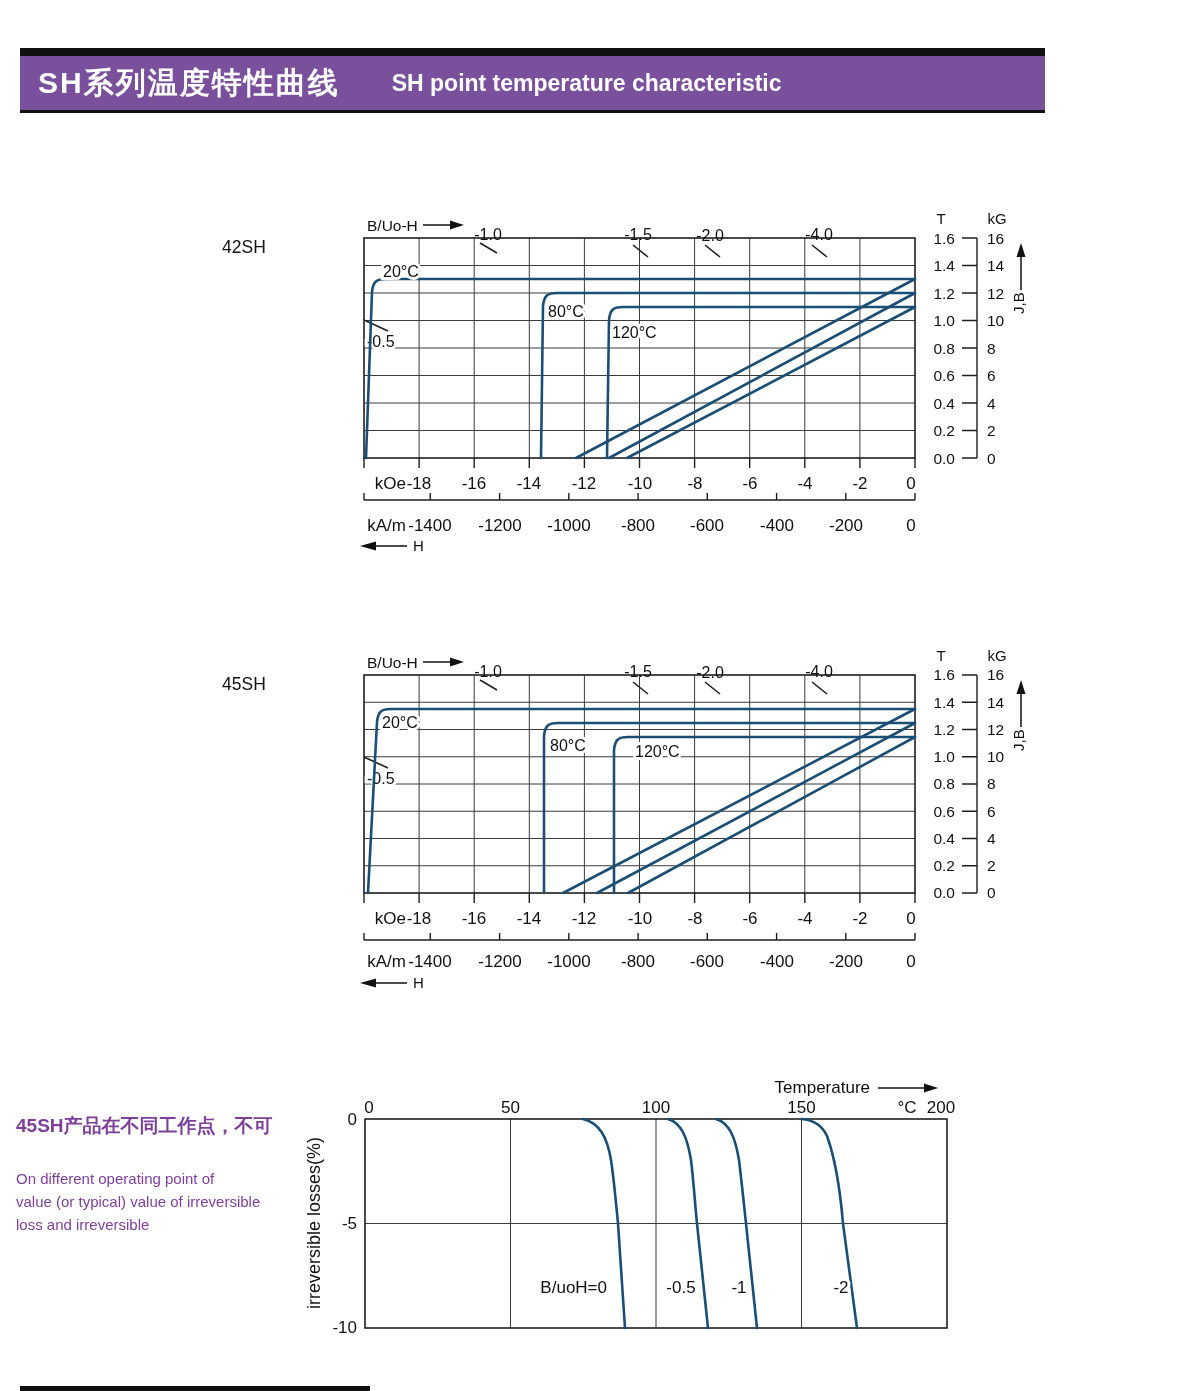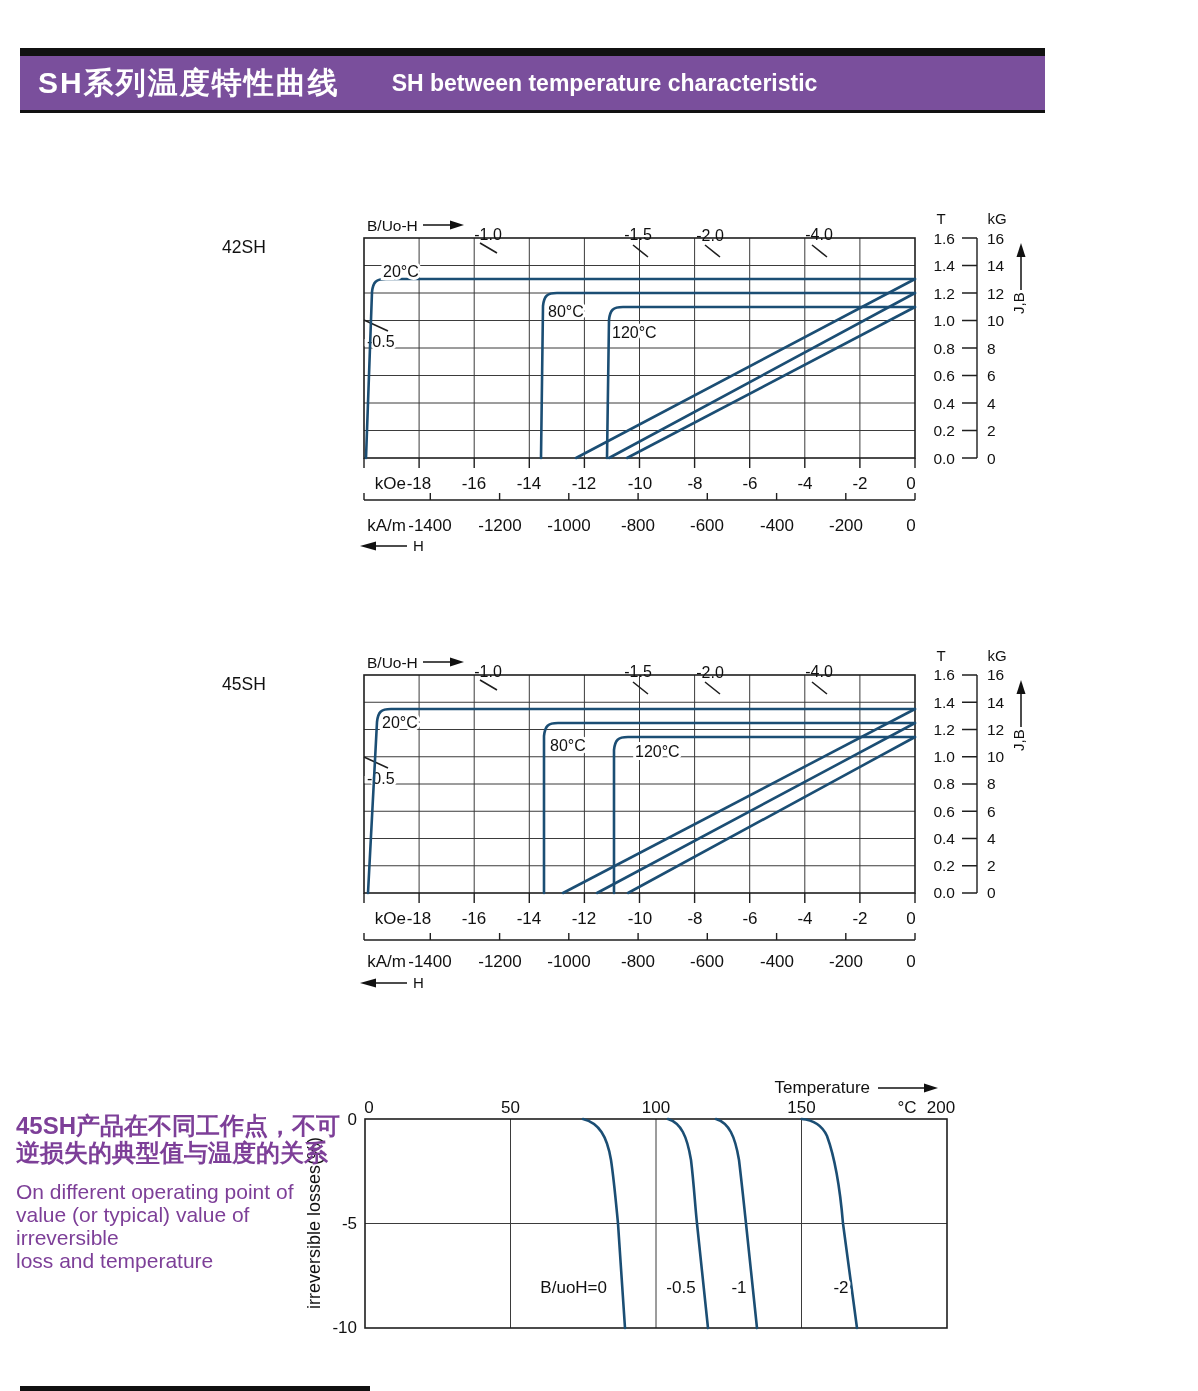--- a/index.html
+++ b/index.html
@@ -18,32 +18,32 @@
   .ah{fill:#111;stroke:none;}
   .curve{stroke:#1b4e74;stroke-width:2.6;fill:none;stroke-linejoin:round;stroke-linecap:round;}
   text.n{font-size:15.5px;}
   text.u{font-size:15px;}
   text.b{font-size:16px;}
   text.k{font-size:17px;}
   text.nm{font-size:17.5px;}
   text.t18{font-size:18px;}
   .halo{stroke:#fff;stroke-width:6;paint-order:stroke;}
   #sidenote{position:absolute;left:16px;top:1112px;width:300px;color:#7d3f98;}
-  #sidenote .zh{font-size:24px;font-weight:bold;line-height:27px;white-space:nowrap;}
-  #sidenote .en{font-size:21px;line-height:23px;margin-top:14px;}
+  #sidenote .zh{font-size:19px;font-weight:bold;line-height:27px;white-space:nowrap;}
+  #sidenote .en{font-size:15px;line-height:23px;margin-top:28px;}
 </style>
 </head>
 <body>
 
 <div id="page">
 
   <div class="bar" style="left:20px;top:48px;width:1025px;height:8px;"></div>
   <div id="banner">
     <span class="zh">SH系列温度特性曲线</span>
-    <span class="en">SH  between temperature characteristic</span>
+    <span class="en">SH  point temperature characteristic</span>
   </div>
   <div class="bar" style="left:20px;top:110px;width:1025px;height:3px;"></div>
 
   <svg style="left:200px;top:195px;" width="880" height="370" viewBox="200 195 880 370">
     <text class="nm" x="222" y="253">42SH</text>
 
     <path class="grid" d="M364 265.5H915M364 293H915M364 320.5H915M364 348H915M364 375.5H915M364 403H915M364 430.5H915M419.1 238V458M474.2 238V458M529.3 238V458M584.4 238V458M639.5 238V458M694.6 238V458M749.7 238V458M804.8 238V458M859.9 238V458"></path>
     <rect class="border" x="364" y="238" width="551" height="220"></rect>
 
     <text class="n" x="367" y="231">B/Uo-H</text>
@@ -226,22 +226,21 @@
     <path class="curve" d="M801.5 1119C814 1120 822 1125 827 1136C835 1158 840 1188 843 1223.5L857 1328"></path>
 
     <text class="k halo" x="607" y="1293" text-anchor="end">B/uoH=0</text>
     <text class="k halo" x="681" y="1293" text-anchor="middle">-0.5</text>
     <text class="k halo" x="739" y="1293" text-anchor="middle">-1</text>
     <text class="k halo" x="841" y="1293" text-anchor="middle">-2</text>
   </svg>
 
   <div id="sidenote">
     <div class="zh">45SH产品在不同工作点，不可</div>
-    <div class="zh">逆损失的典型值与温度的关系</div>
     <div class="en">
       <div>On different operating point of</div>
       <div>value (or typical) value of irreversible</div>
-      <div>loss and temperature</div>
+      <div>loss and irreversible</div>
     </div>
   </div>
 
   <div class="bar" style="left:20px;top:1386px;width:350px;height:5px;"></div>
 </div>
 
 </body></html>

